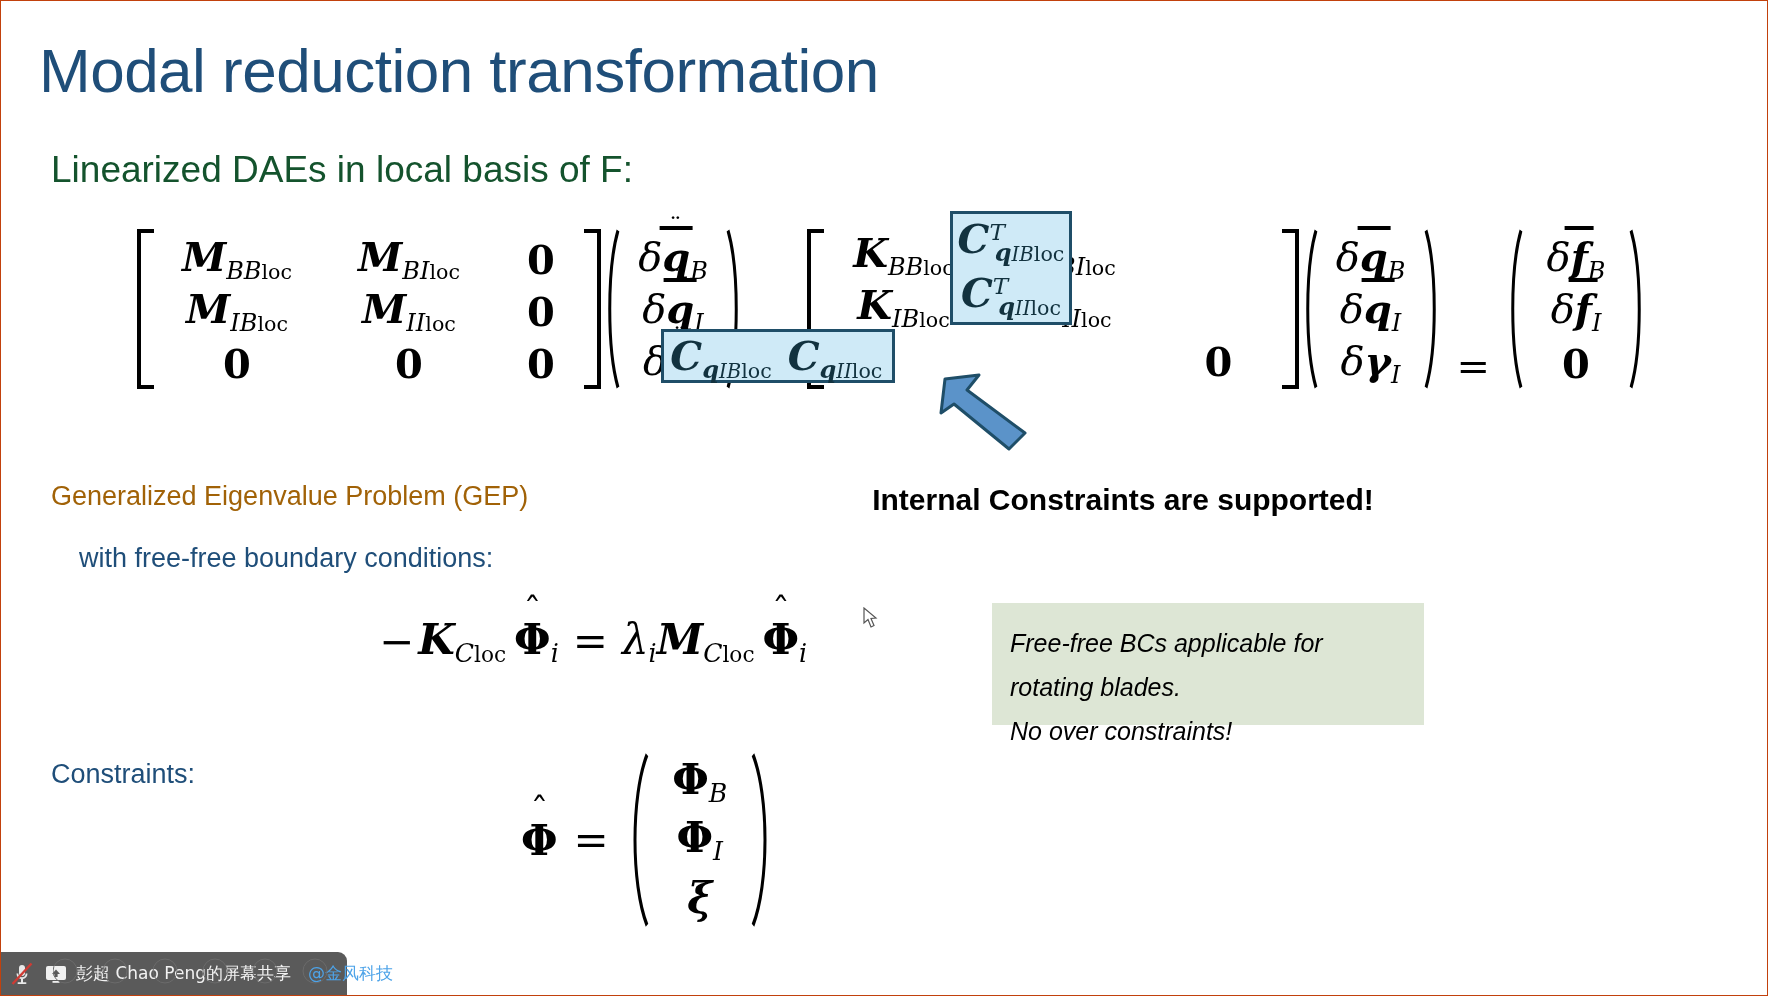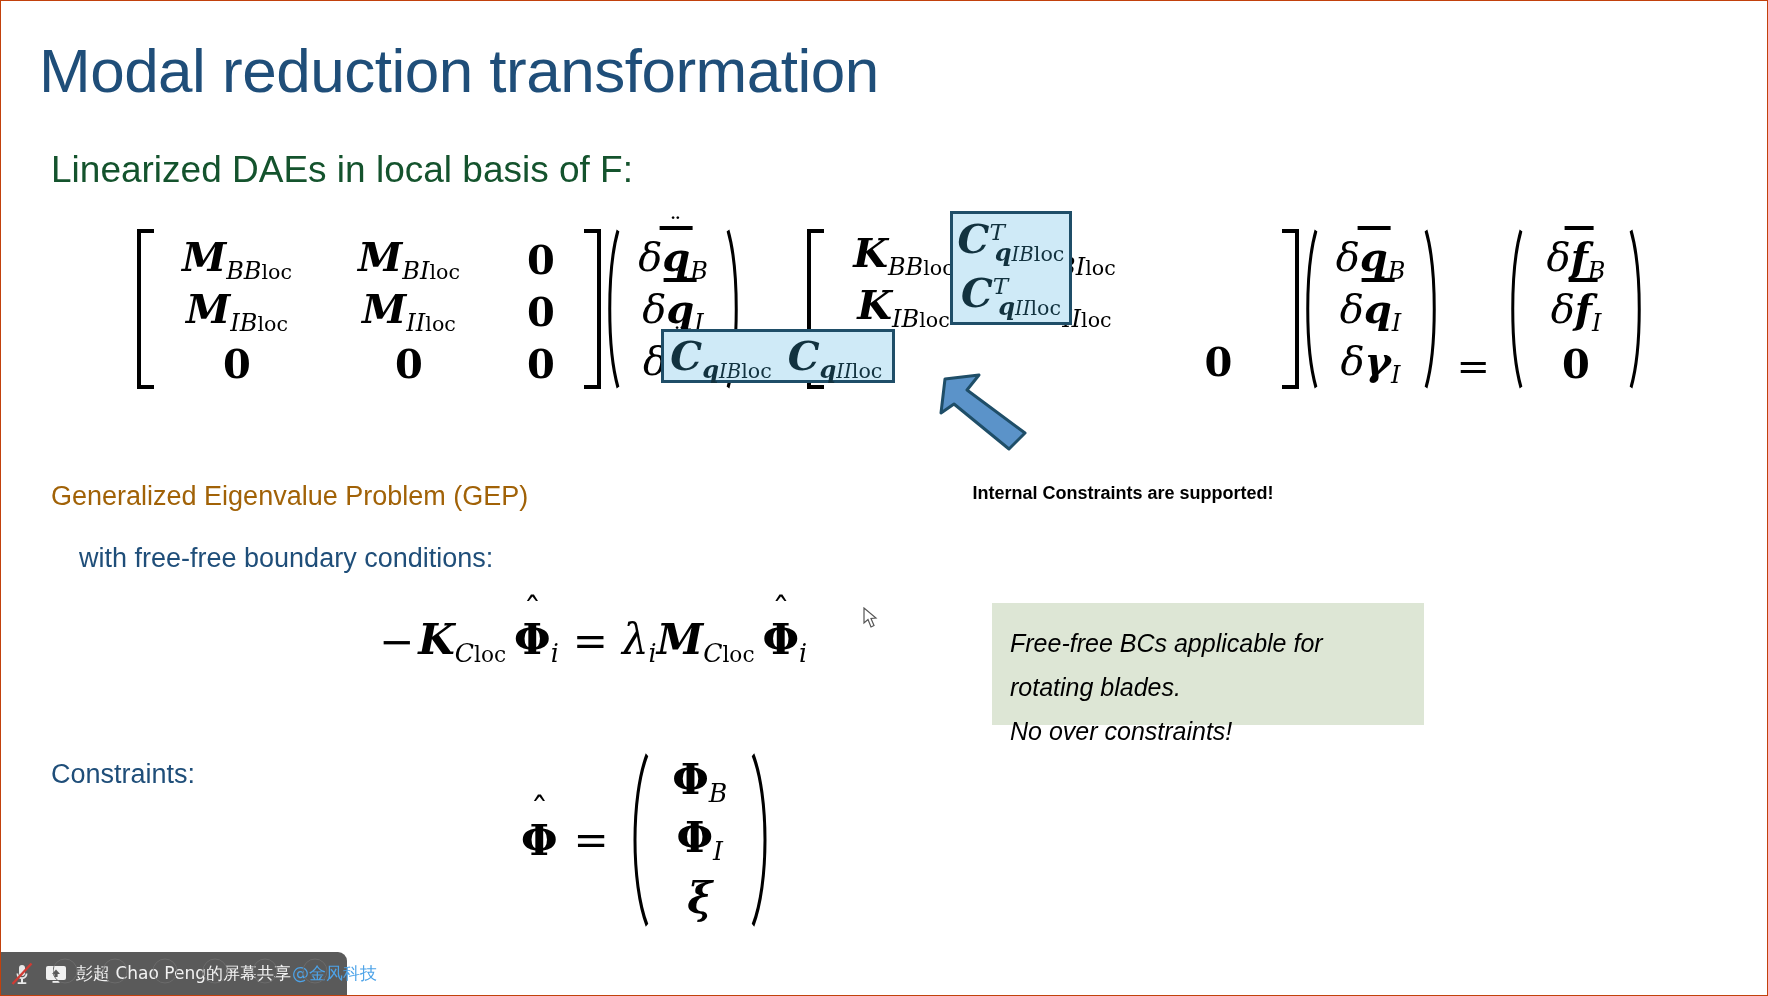--- a/index.html
+++ b/index.html
@@ -57,21 +57,21 @@
     position: absolute;
     left: 50px; top: 758px;
     font-size: 27px;
     color: #1f4e79;
     white-space: nowrap;
   }
   #ic-note {
     position: absolute;
     left: 1122px; top: 482px;
     transform: translateX(-50%);
-    font-size: 18px;
+    font-size: 30px;
     font-weight: bold;
     color: #000000;
     white-space: nowrap;
   }
 
   
   .math {
     font-family: "DejaVu Serif", "Liberation Serif", serif;
     color: #000000;
   }
@@ -269,21 +269,21 @@
     font-size: 17px;
     color: #f2f2f2;
     white-space: nowrap;
     margin-left: 8px;
     font-family: "DejaVu Sans", sans-serif;
   }
   #taskbar .tb-tag {
     font-size: 17px;
     color: #4da3e8;
     white-space: nowrap;
-    margin-left: 1px;
+    margin-left: 17px;
     font-family: "DejaVu Sans", sans-serif;
   }
   .ghost-dots {
     position: absolute;
     left: 52px; bottom: 11px;
     width: 290px; height: 26px;
     z-index: 10;
     pointer-events: none;
   }
 </style>

